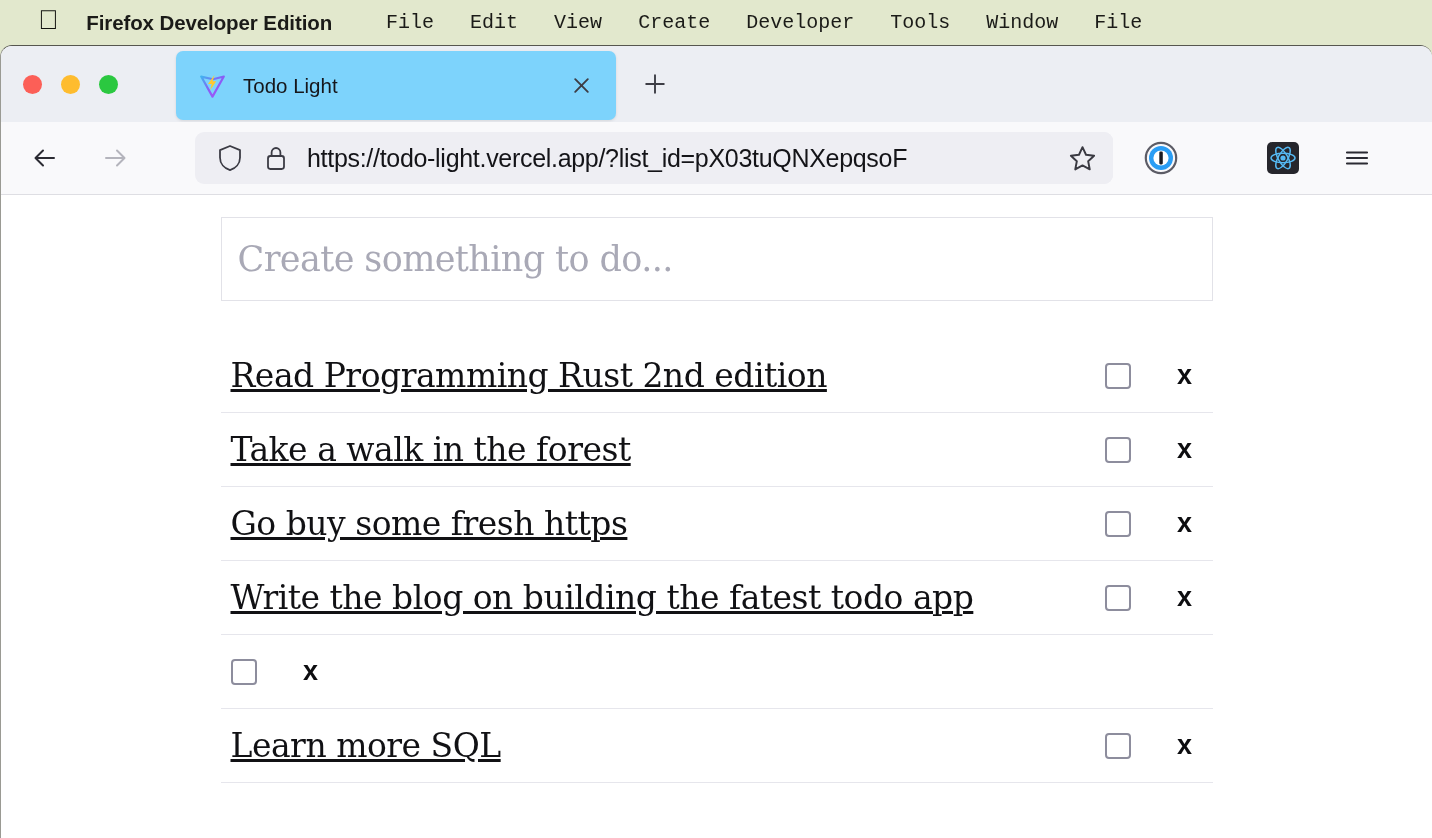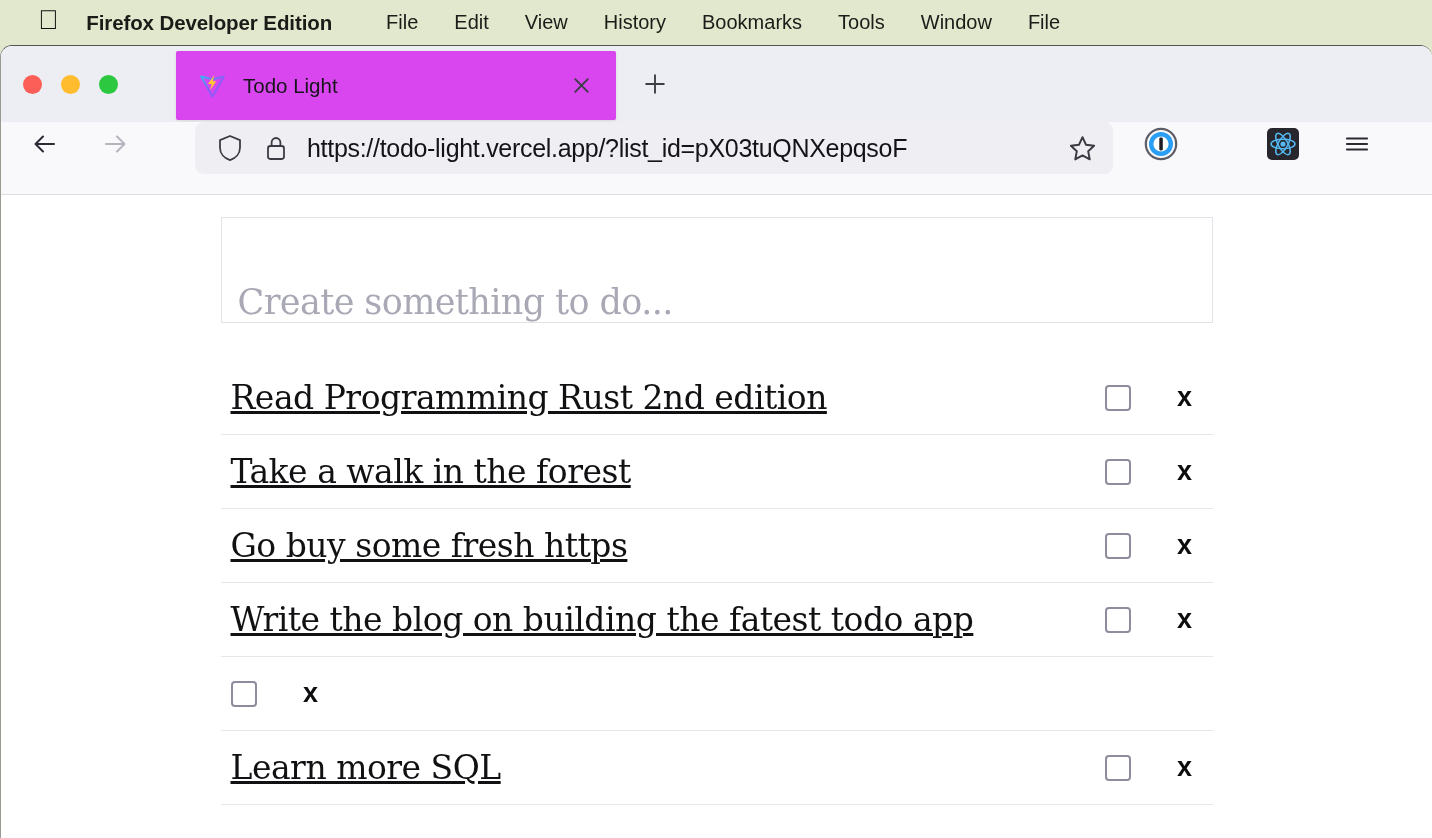--- a/index.html
+++ b/index.html
@@ -77,22 +77,22 @@
     border-radius: 50%;
   }
   #tl-close  { background: #fc5f57; }
   #tl-min    { background: #febc2e; }
   #tl-max    { background: #2bc840; }
 
   #tab {
     position: relative;
     width: 440px;
     height: 69px;
-    background: #d946ef;
-    border-radius: 2px;
+    background: #7dd3fc;
+    border-radius: 7px;
     display: flex;
     align-items: center;
     box-shadow: 0 1px 3px rgba(0,0,0,0.10);
     margin-top: 3px;
   }
   #tab-favicon {
     margin-left: 22px;
     margin-right: 17px;
     width: 28px; height: 28px;
     display: flex; align-items: center; justify-content: center;
@@ -117,20 +117,21 @@
     color: #3d3d45;
   }
 
   
   #nav-toolbar {
     position: relative;
     height: 73px;
     background: #f9f9fb;
     border-bottom: 1.5px solid #dedee3;
     display: flex;
+    align-items: center;
   }
   .nav-arrow {
     width: 44px; height: 44px;
     display: flex; align-items: center; justify-content: center;
   }
   #back-button  { margin-left: 22px; color: #2b2b33; }
   #forward-button { margin-left: 26px; color: #b4b4bc; }
 
   #url-bar {
     margin-left: 58px;
@@ -178,25 +179,25 @@
     height: 644px;
     background: #ffffff;
     padding-top: 22px;
   }
   #todo-app {
     width: 992px;
     margin: 0 auto;
   }
   #todo-input {
     width: 100%;
-    height: 106px;
+    height: 84px;
     border: 1.5px solid #e2e2e8;
     background: #ffffff;
     display: flex;
-    align-items: flex-end;
+    align-items: center;
     padding-left: 16px;
   }
   #todo-input-placeholder {
     font-size: 35px;
     color: #a9a9b6;
     font-family: "DejaVu Serif", serif;
     font-weight: 300;
     letter-spacing: -0.6px;
   }
 
@@ -237,26 +238,26 @@
     margin-right: 12px;
     flex-shrink: 0;
   }
 </style>
 </head>
 <body>
 
 <div id="mac-menubar">
   <div id="apple-logo"></div>
   <div id="app-name">Firefox Developer Edition</div>
-  <div id="menubar-items" style="display:flex;margin-left:16px;">
+  <div id="menubar-items" style="display:flex;margin-left:16px;font-family:Liberation Mono, monospace;">
       <div class="menu-item">File</div>
       <div class="menu-item">Edit</div>
       <div class="menu-item">View</div>
-      <div class="menu-item">History</div>
-      <div class="menu-item">Bookmarks</div>
+      <div class="menu-item">Create</div>
+      <div class="menu-item">Developer</div>
       <div class="menu-item">Tools</div>
       <div class="menu-item">Window</div>
       <div class="menu-item">File</div>
     </div>
 </div>
 
 <div id="browser-window">
 
   <div id="tab-strip">
     <div id="traffic-lights">

